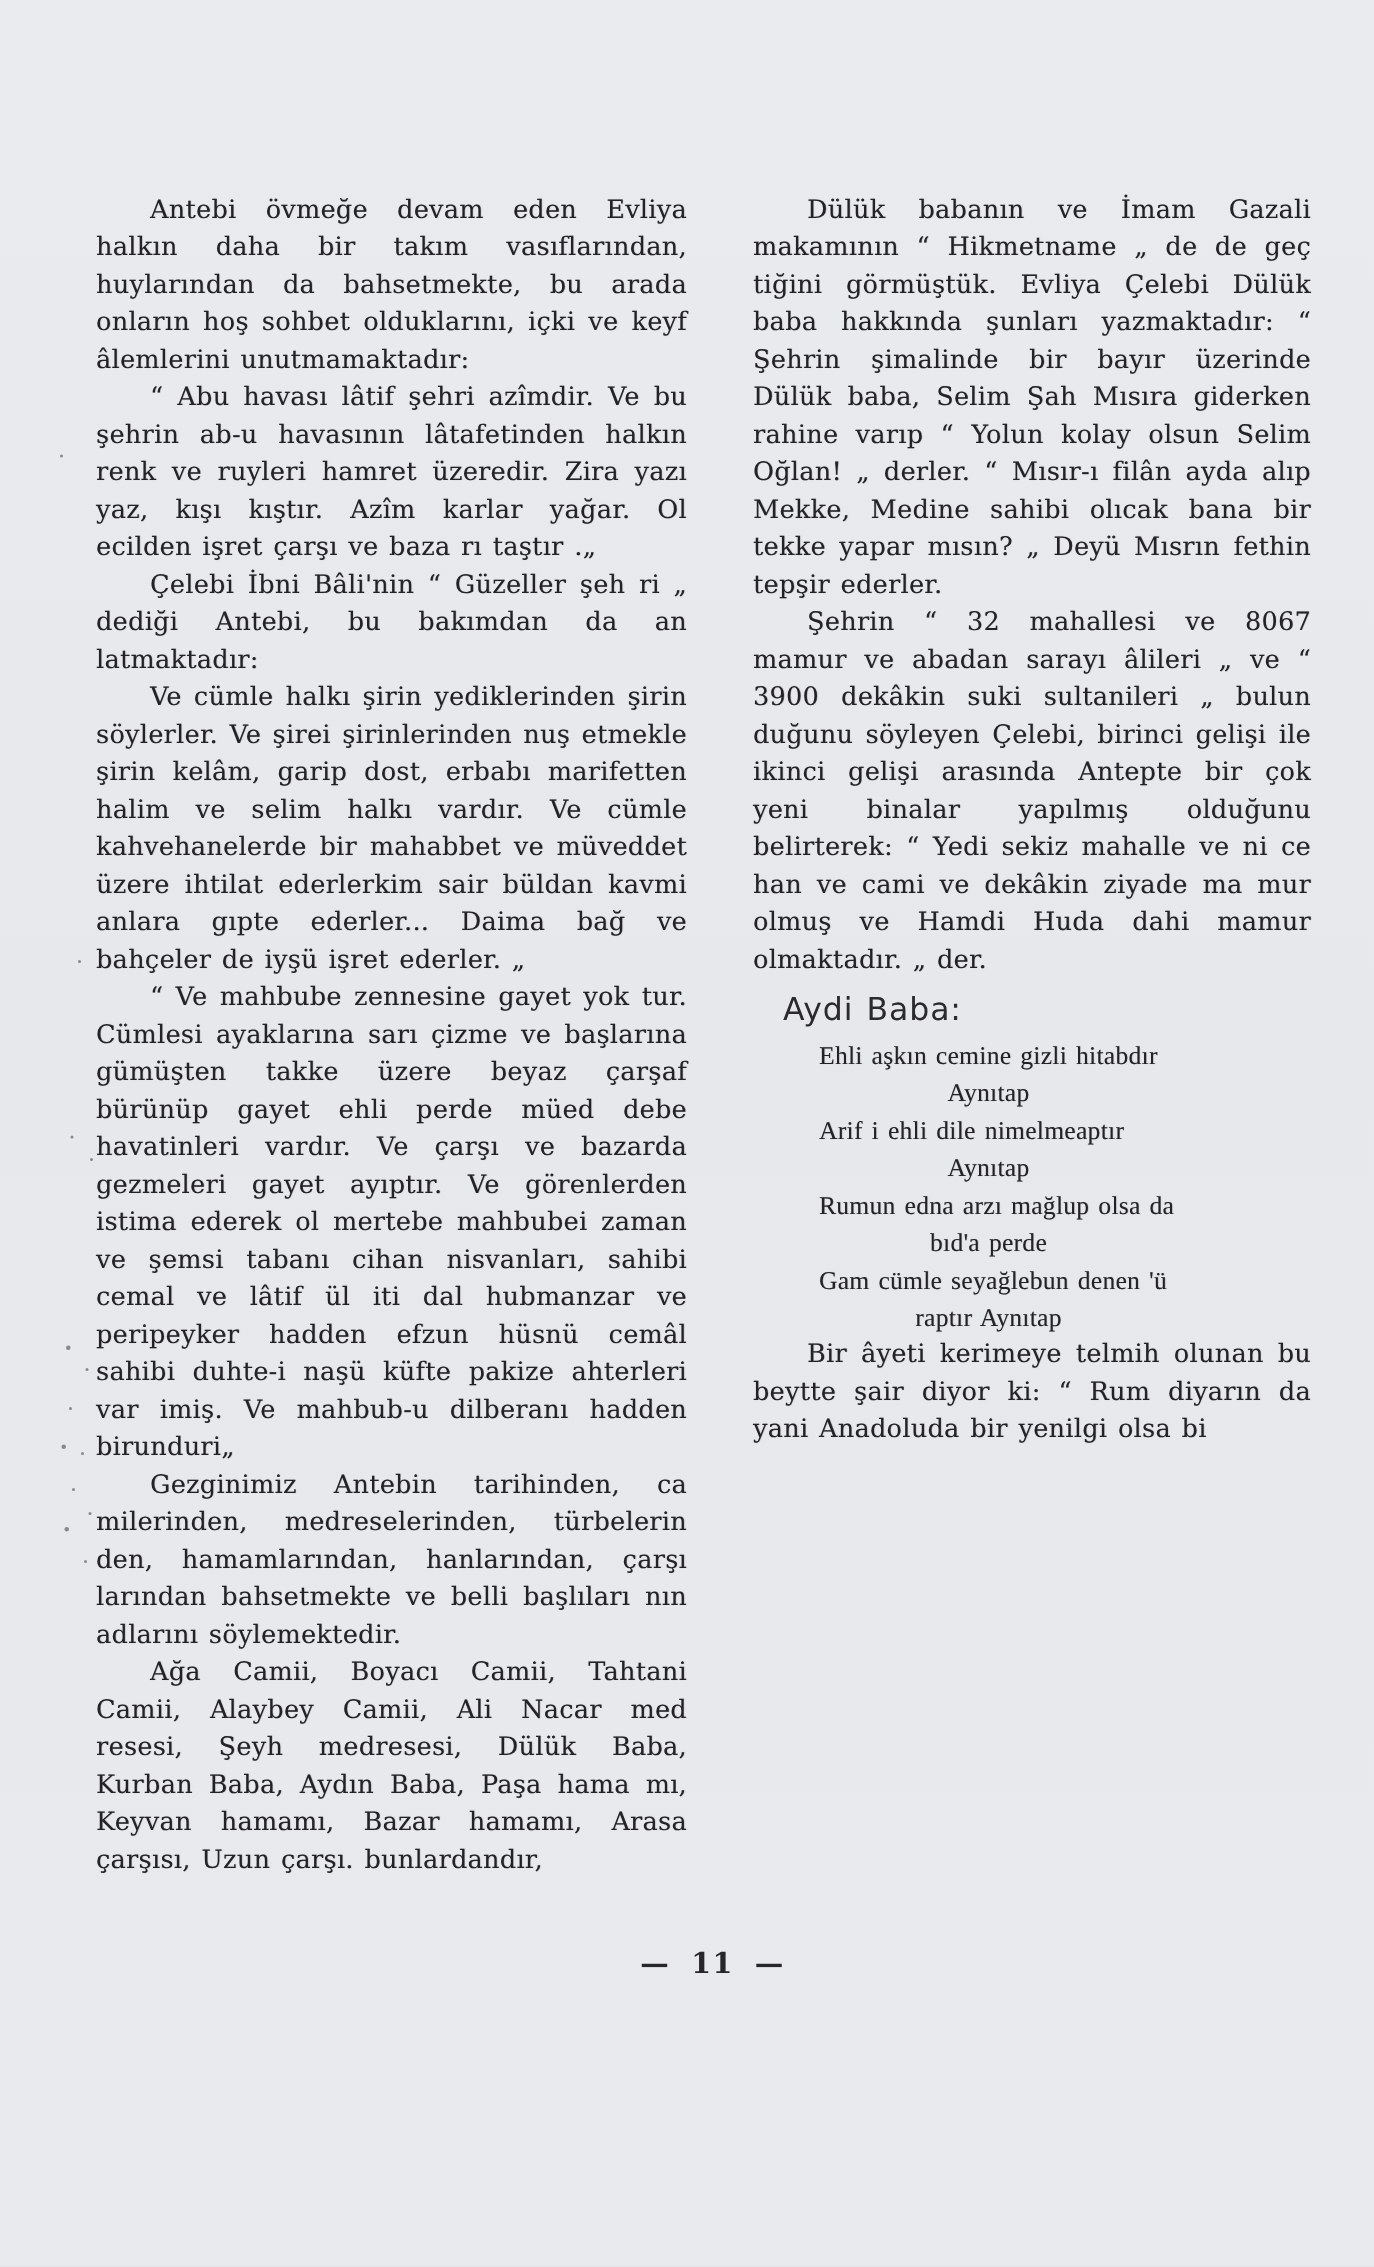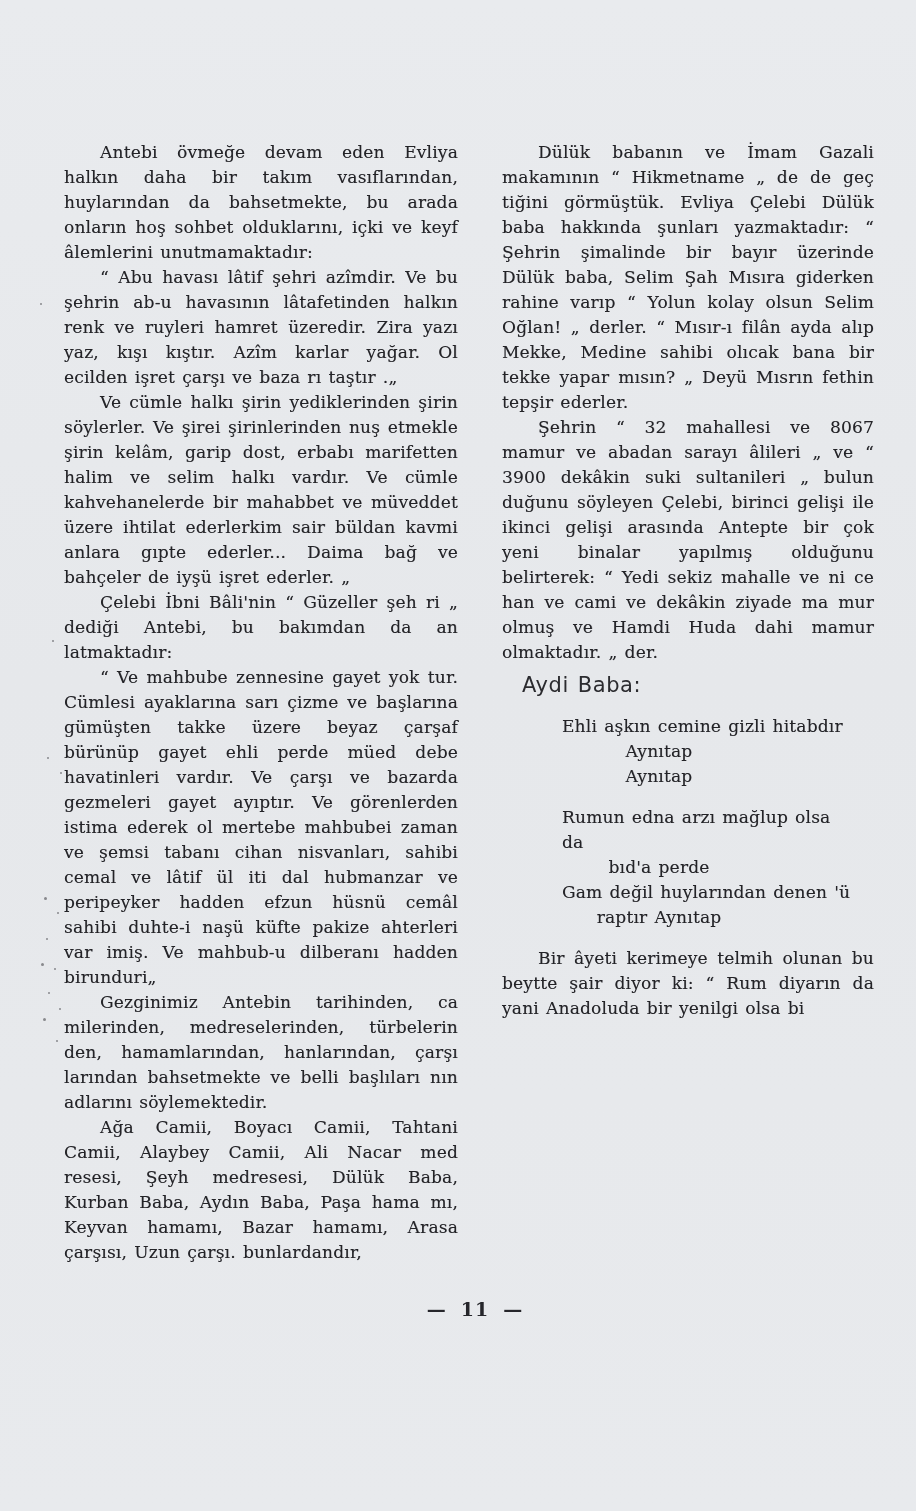--- a/index.html
+++ b/index.html
@@ -10,21 +10,21 @@
     overflow: hidden;
   }
   .page {
     position: relative;
     width: 916px; height: 1511px;
     background: linear-gradient(180deg, #e9ebee 0%, #e6e8eb 45%, #e8eaed 100%);
     color: #232327;
   }
   .col {
     position: absolute;
-    top: 140px;
+    top: 128px;
     text-align: justify;
     font-size: 17px;
     line-height: 25px;
     letter-spacing: 0.2px;
     word-spacing: 1.5px;
     color: #232327;
     text-shadow: 0.3px 0.3px 0.5px rgba(35,35,42,0.35);
   }
   .col-left  { left: 64px;  width: 394px; }
   .col-right { left: 502px; width: 372px; }
@@ -33,21 +33,21 @@
   .section-heading {
     font-family: "DejaVu Sans", sans-serif;
     font-size: 21px;
     font-weight: 400;
     letter-spacing: 0.6px;
     color: #2b2b2f;
     margin: 8px 0 5px 20px;
     text-align: left;
     text-shadow: none;
   }
-  .verse { margin: 16px; }
+  .verse { margin: 0; font-family: Liberation Serif, serif; }
   .verse-line {
     margin: 0;
     text-align: left;
     padding-left: 44px;
     text-indent: 0;
   }
   .verse-carry {
     text-align: center;
     padding-left: 0;
     padding-right: 58px;
@@ -86,45 +86,46 @@
   <div class="speck" style="left:41px; top:963px; width:3px; height:3px;"></div>
   <div class="speck" style="left:54px; top:968px; width:2px; height:2px;"></div>
   <div class="speck" style="left:48px; top:992px; width:2px; height:2px;"></div>
   <div class="speck" style="left:59px; top:1008px; width:2px; height:2px;"></div>
   <div class="speck" style="left:43px; top:1018px; width:3px; height:3px;"></div>
   <div class="speck" style="left:56px; top:1040px; width:2px; height:2px;"></div>
 
   <div class="col col-left">
     <p class="para">Antebi övmeğe devam eden Evliya halkın daha bir takım vasıflarından, huylarından da bahsetmekte, bu arada onların hoş sohbet olduklarını, içki ve keyf âlemlerini unutmamaktadır:</p>
     <p class="para">“ Abu havası lâtif şehri azîmdir. Ve bu şehrin ab-u havasının lâtafetinden halkın renk ve ruyleri hamret üzeredir. Zira yazı yaz, kışı kıştır. Azîm karlar yağar. Ol ecilden işret çarşı ve baza rı taştır .„</p>
+    <p class="para">Çelebi İbni Bâli'nin “ Güzeller şeh ri „ dediği Antebi, bu bakımdan da an latmaktadır:</p>
     <p class="para">Ve cümle halkı şirin yediklerinden şirin söylerler. Ve şirei şirinlerinden nuş etmekle şirin kelâm, garip dost, erbabı marifetten halim ve selim halkı vardır. Ve cümle kahvehanelerde bir mahabbet ve müveddet üzere ihtilat ederlerkim sair büldan kavmi anlara gıpte ederler... Daima bağ ve bahçeler de iyşü işret ederler. „</p>
-    <p class="para">Çelebi İbni Bâli'nin “ Güzeller şeh ri „ dediği Antebi, bu bakımdan da an latmaktadır:</p>
     <p class="para">“ Ve mahbube zennesine gayet yok tur. Cümlesi ayaklarına sarı çizme ve başlarına gümüşten takke üzere beyaz çarşaf bürünüp gayet ehli perde müed debe havatinleri vardır. Ve çarşı ve bazarda gezmeleri gayet ayıptır. Ve görenlerden istima ederek ol mertebe mahbubei zaman ve şemsi tabanı cihan nisvanları, sahibi cemal ve lâtif ül iti dal hubmanzar ve peripeyker hadden efzun hüsnü cemâl sahibi duhte-i naşü küfte pakize ahterleri var imiş. Ve mahbub-u dilberanı hadden birunduri„</p>
     <p class="para">Gezginimiz Antebin tarihinden, ca milerinden, medreselerinden, türbelerin den, hamamlarından, hanlarından, çarşı larından bahsetmekte ve belli başlıları nın adlarını söylemektedir.</p>
     <p class="para">Ağa Camii, Boyacı Camii, Tahtani Camii, Alaybey Camii, Ali Nacar med resesi, Şeyh medresesi, Dülük Baba, Kurban Baba, Aydın Baba, Paşa hama mı, Keyvan hamamı, Bazar hamamı, Arasa çarşısı, Uzun çarşı. bunlardandır,</p>
   </div>
 
   <div class="col col-right">
     <p class="para">Dülük babanın ve İmam Gazali makamının “ Hikmetname „ de de geç tiğini görmüştük. Evliya Çelebi Dülük baba hakkında şunları yazmaktadır: “ Şehrin şimalinde bir bayır üzerinde Dülük baba, Selim Şah Mısıra giderken rahine varıp “ Yolun kolay olsun Selim Oğlan! „ derler. “ Mısır-ı filân ayda alıp Mekke, Medine sahibi olıcak bana bir tekke yapar mısın? „ Deyü Mısrın fethin tepşir ederler.</p>
     <p class="para">Şehrin “ 32 mahallesi ve 8067 mamur ve abadan sarayı âlileri „ ve “ 3900 dekâkin suki sultanileri „ bulun duğunu söyleyen Çelebi, birinci gelişi ile ikinci gelişi arasında Antepte bir çok yeni binalar yapılmış olduğunu belirterek: “ Yedi sekiz mahalle ve ni ce han ve cami ve dekâkin ziyade ma mur olmuş ve Hamdi Huda dahi mamur olmaktadır. „ der.</p>
 
     <h2 class="section-heading">Aydi Baba:</h2>
 
 
     <div class="verse">
       <p class="verse-line">Ehli aşkın cemine gizli hitabdır</p>
       <p class="verse-line verse-carry">Aynıtap</p>
+      <p class="verse-line">Arif i ehli dile nimelmeaptır</p>
       <p class="verse-line verse-carry">Aynıtap</p>
     </div>
 
 
     <div class="verse">
       <p class="verse-line">Rumun edna arzı mağlup olsa da</p>
       <p class="verse-line verse-carry">bıd'a perde</p>
-      <p class="verse-line">Gam değil huylarından denen 'ü</p>
+      <p class="verse-line">Gam cümle seyağlebun denen 'ü</p>
       <p class="verse-line verse-carry">raptır Aynıtap</p>
     </div>
 
     <p class="para">Bir âyeti kerimeye telmih olunan bu beytte şair diyor ki: “ Rum diyarın da yani Anadoluda bir yenilgi olsa bi</p>
   </div>
 
   <div class="page-number">
     <span class="dash">—</span><span>11</span><span class="dash">—</span>
   </div>
 

